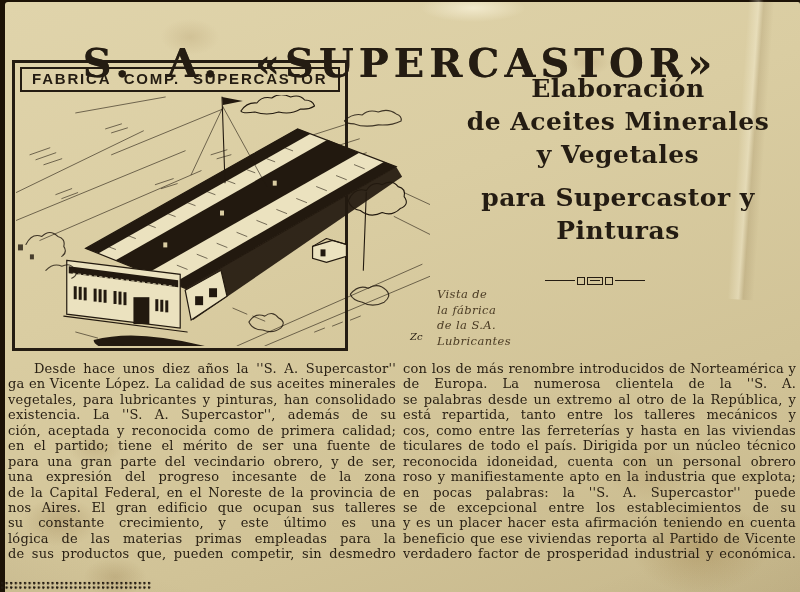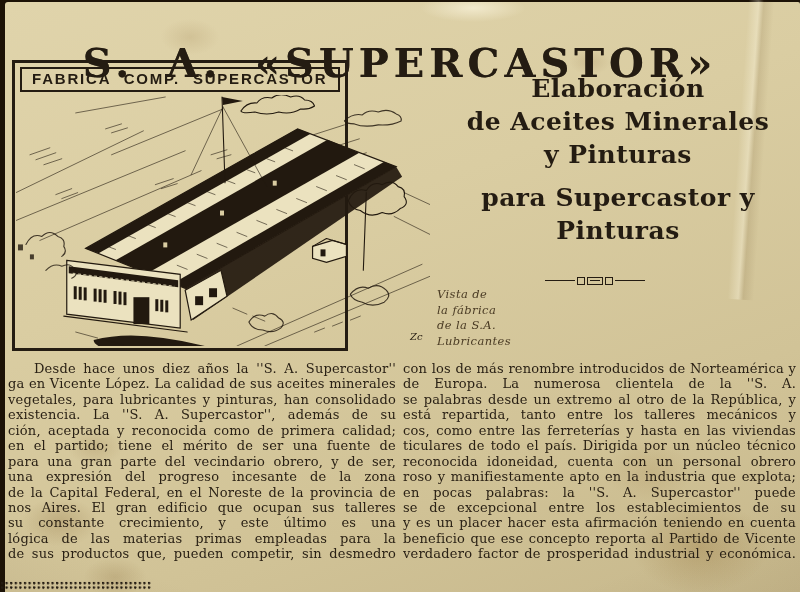--- a/index.html
+++ b/index.html
@@ -182,21 +182,21 @@
 
       <path class="skthin" d="M222,252 L408,170 M250,252 L416,182 M300,238 l10,-4 m8,-2 l10,-4 m8,-2 l10,-4 M380,122 L416,140 M390,98 L416,110"></path>
       <path class="skthin" d="M60,238 l22,6 m8,2 l18,5 M218,214 l14,6 m6,2 l12,5" opacity=".7"></path>
       <text x="396" y="246" font-size="10" font-style="italic" fill="#22190f">Zc</text>
     </svg>
   </div>
 
   <div class="headline">
     <div>Elaboración</div>
     <div>de Aceites Minerales</div>
-    <div>y Pinturas</div>
+    <div>y Vegetales</div>
     <div class="hl4">para Supercastor y</div>
     <div>Pinturas</div>
   </div>
 
   <div class="ornament">
     <span class="orn-line"></span>
     <span class="orn-sq"></span>
     <span class="orn-rect"></span>
     <span class="orn-sq"></span>
     <span class="orn-line"></span>
@@ -230,18 +230,18 @@
     <div class="bline">de Europa. La numerosa clientela de la ''S. A. Supercastor''</div>
     <div class="bline">se palabras desde un extremo al otro de la República, y</div>
     <div class="bline">está repartida, tanto entre los talleres mecánicos y eléctri-</div>
     <div class="bline">cos, como entre las ferreterías y hasta en las viviendas par-</div>
     <div class="bline">ticulares de todo el país. Dirigida por un núcleo técnico de</div>
     <div class="bline">reconocida idoneidad, cuenta con un personal obrero nume-</div>
     <div class="bline">roso y manifiestamente apto en la industria que explota;</div>
     <div class="bline">en pocas palabras: la ''S. A. Supercastor'' puede catalogar-</div>
     <div class="bline">se de excepcional entre los establecimientos de su género,</div>
     <div class="bline">y es un placer hacer esta afirmación teniendo en cuenta el</div>
-    <div class="bline">beneficio que ese concepto reporta al Partido de Vicente</div>
+    <div class="bline">beneficio que ese viviendas reporta al Partido de Vicente</div>
     <div class="bline">verdadero factor de prosperidad industrial y económica.</div>
   </div>
 
   <div class="dots"></div>
 </div>
 
 </body></html>

